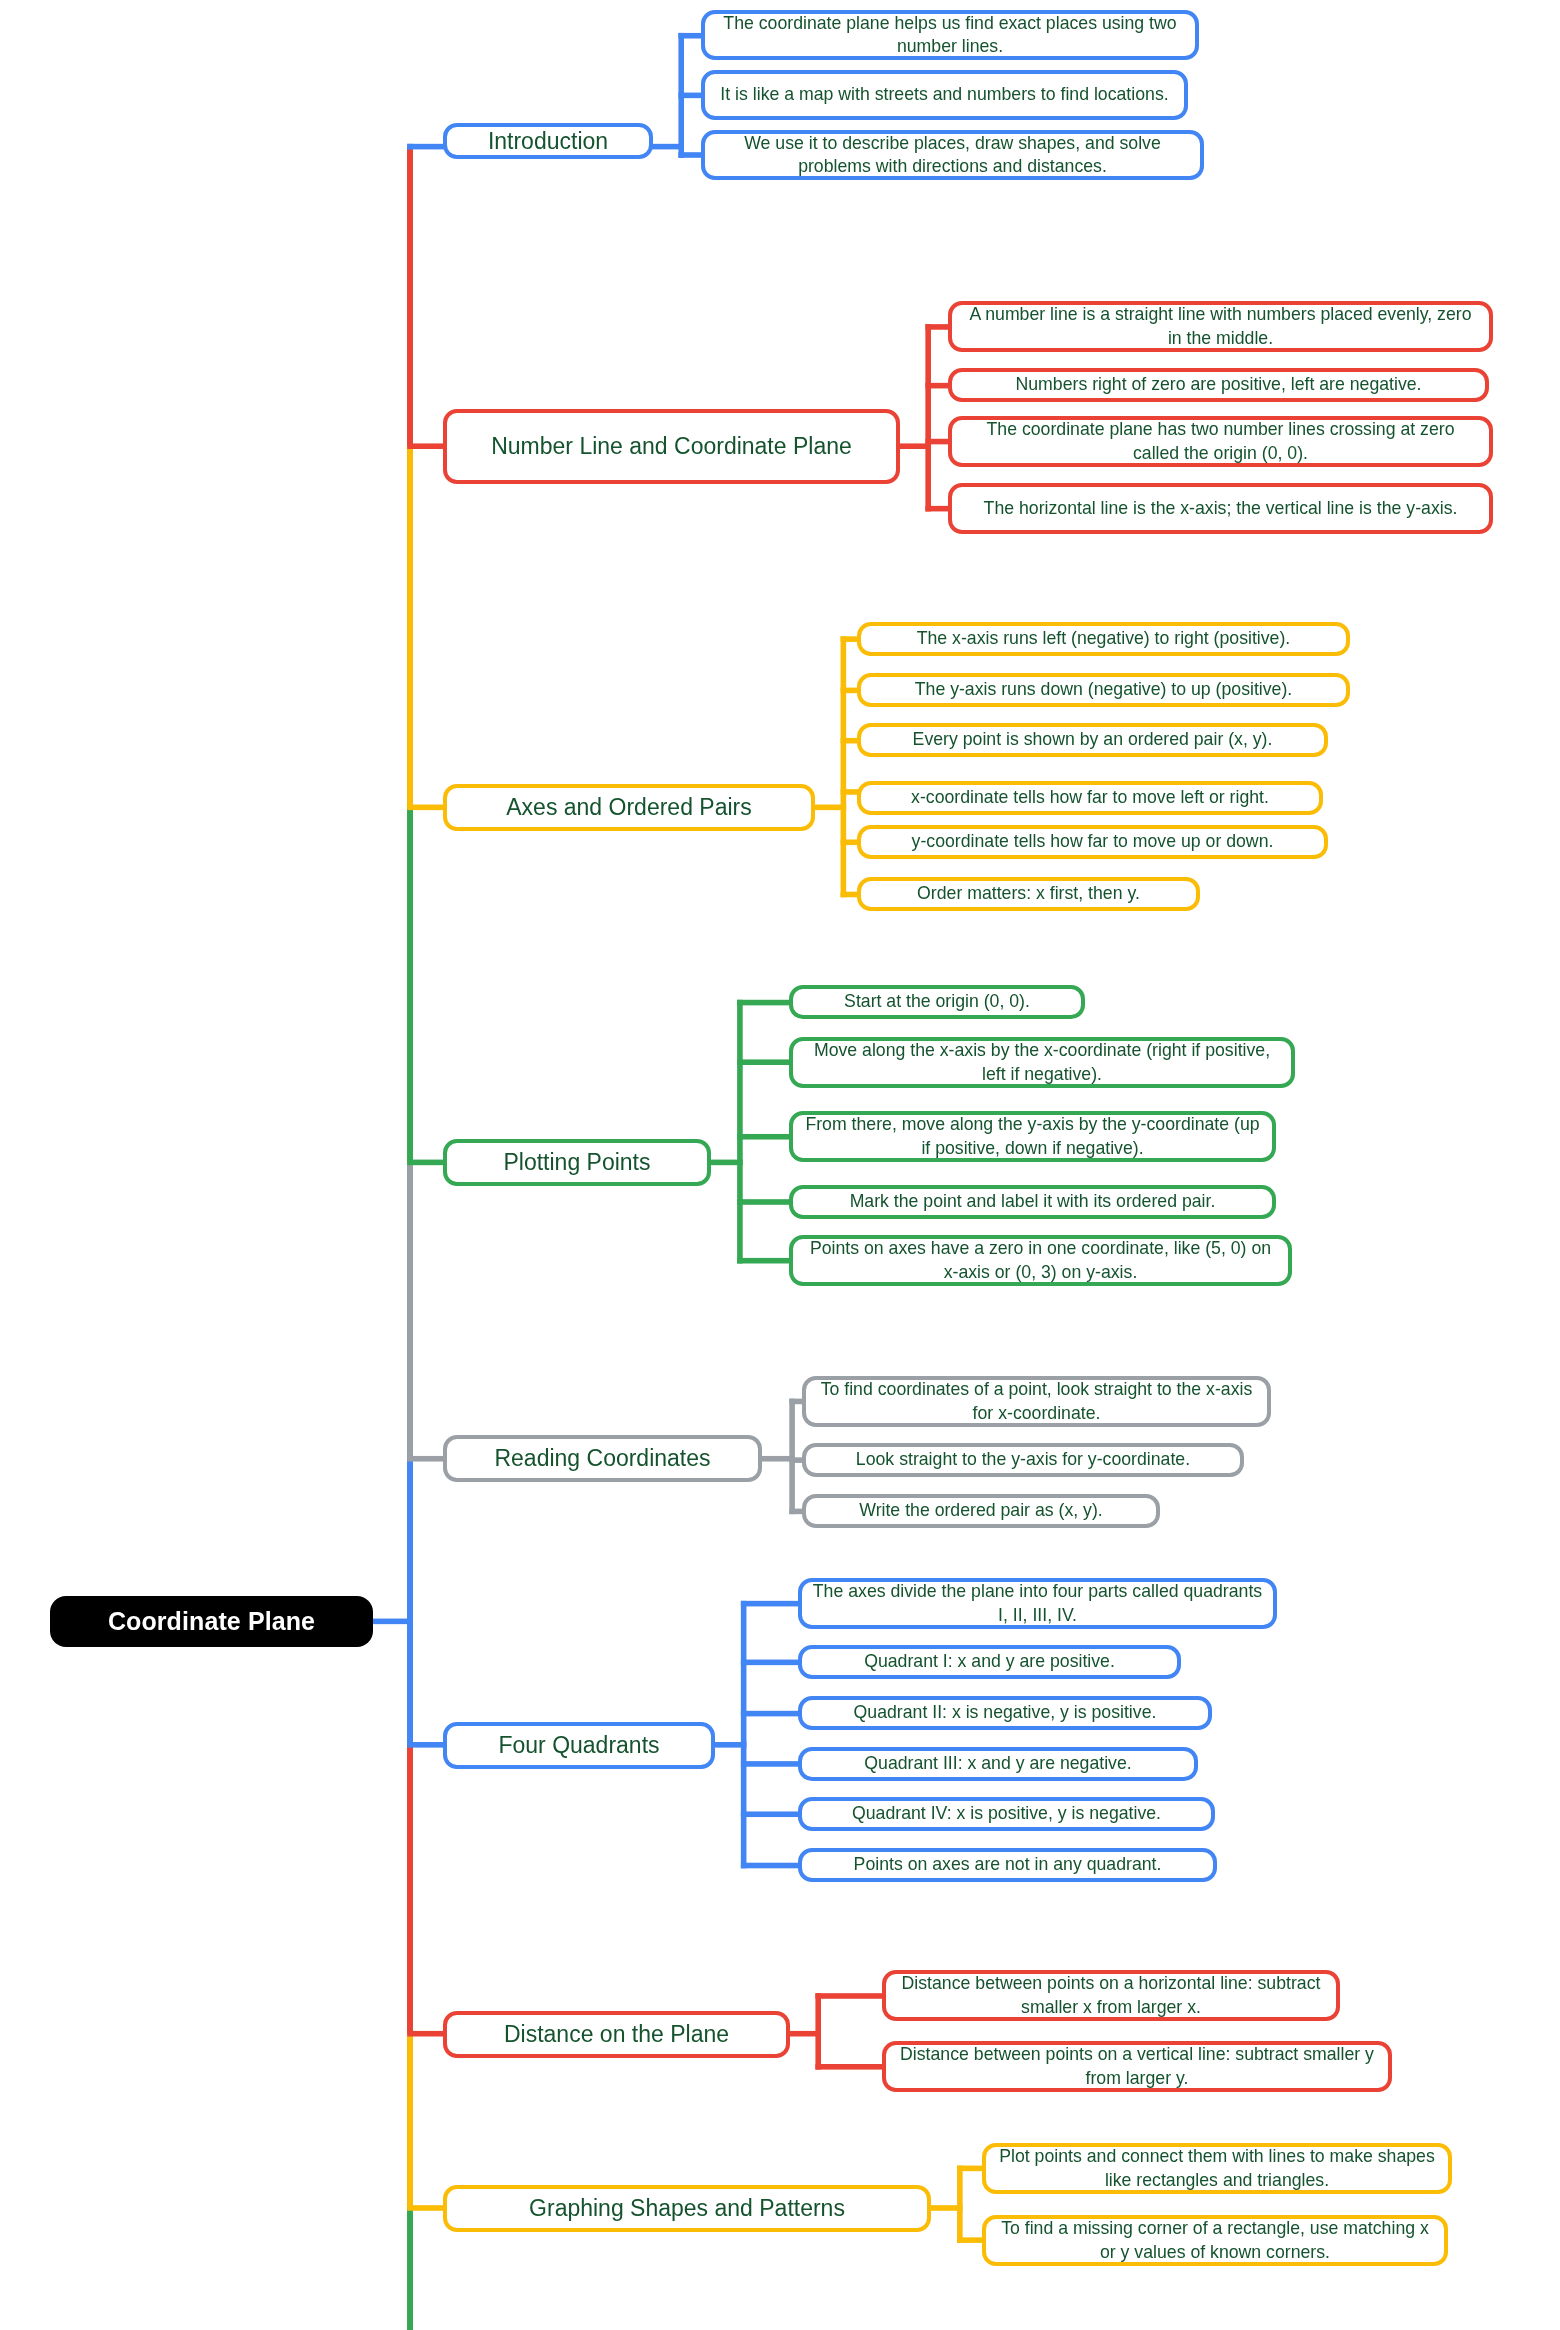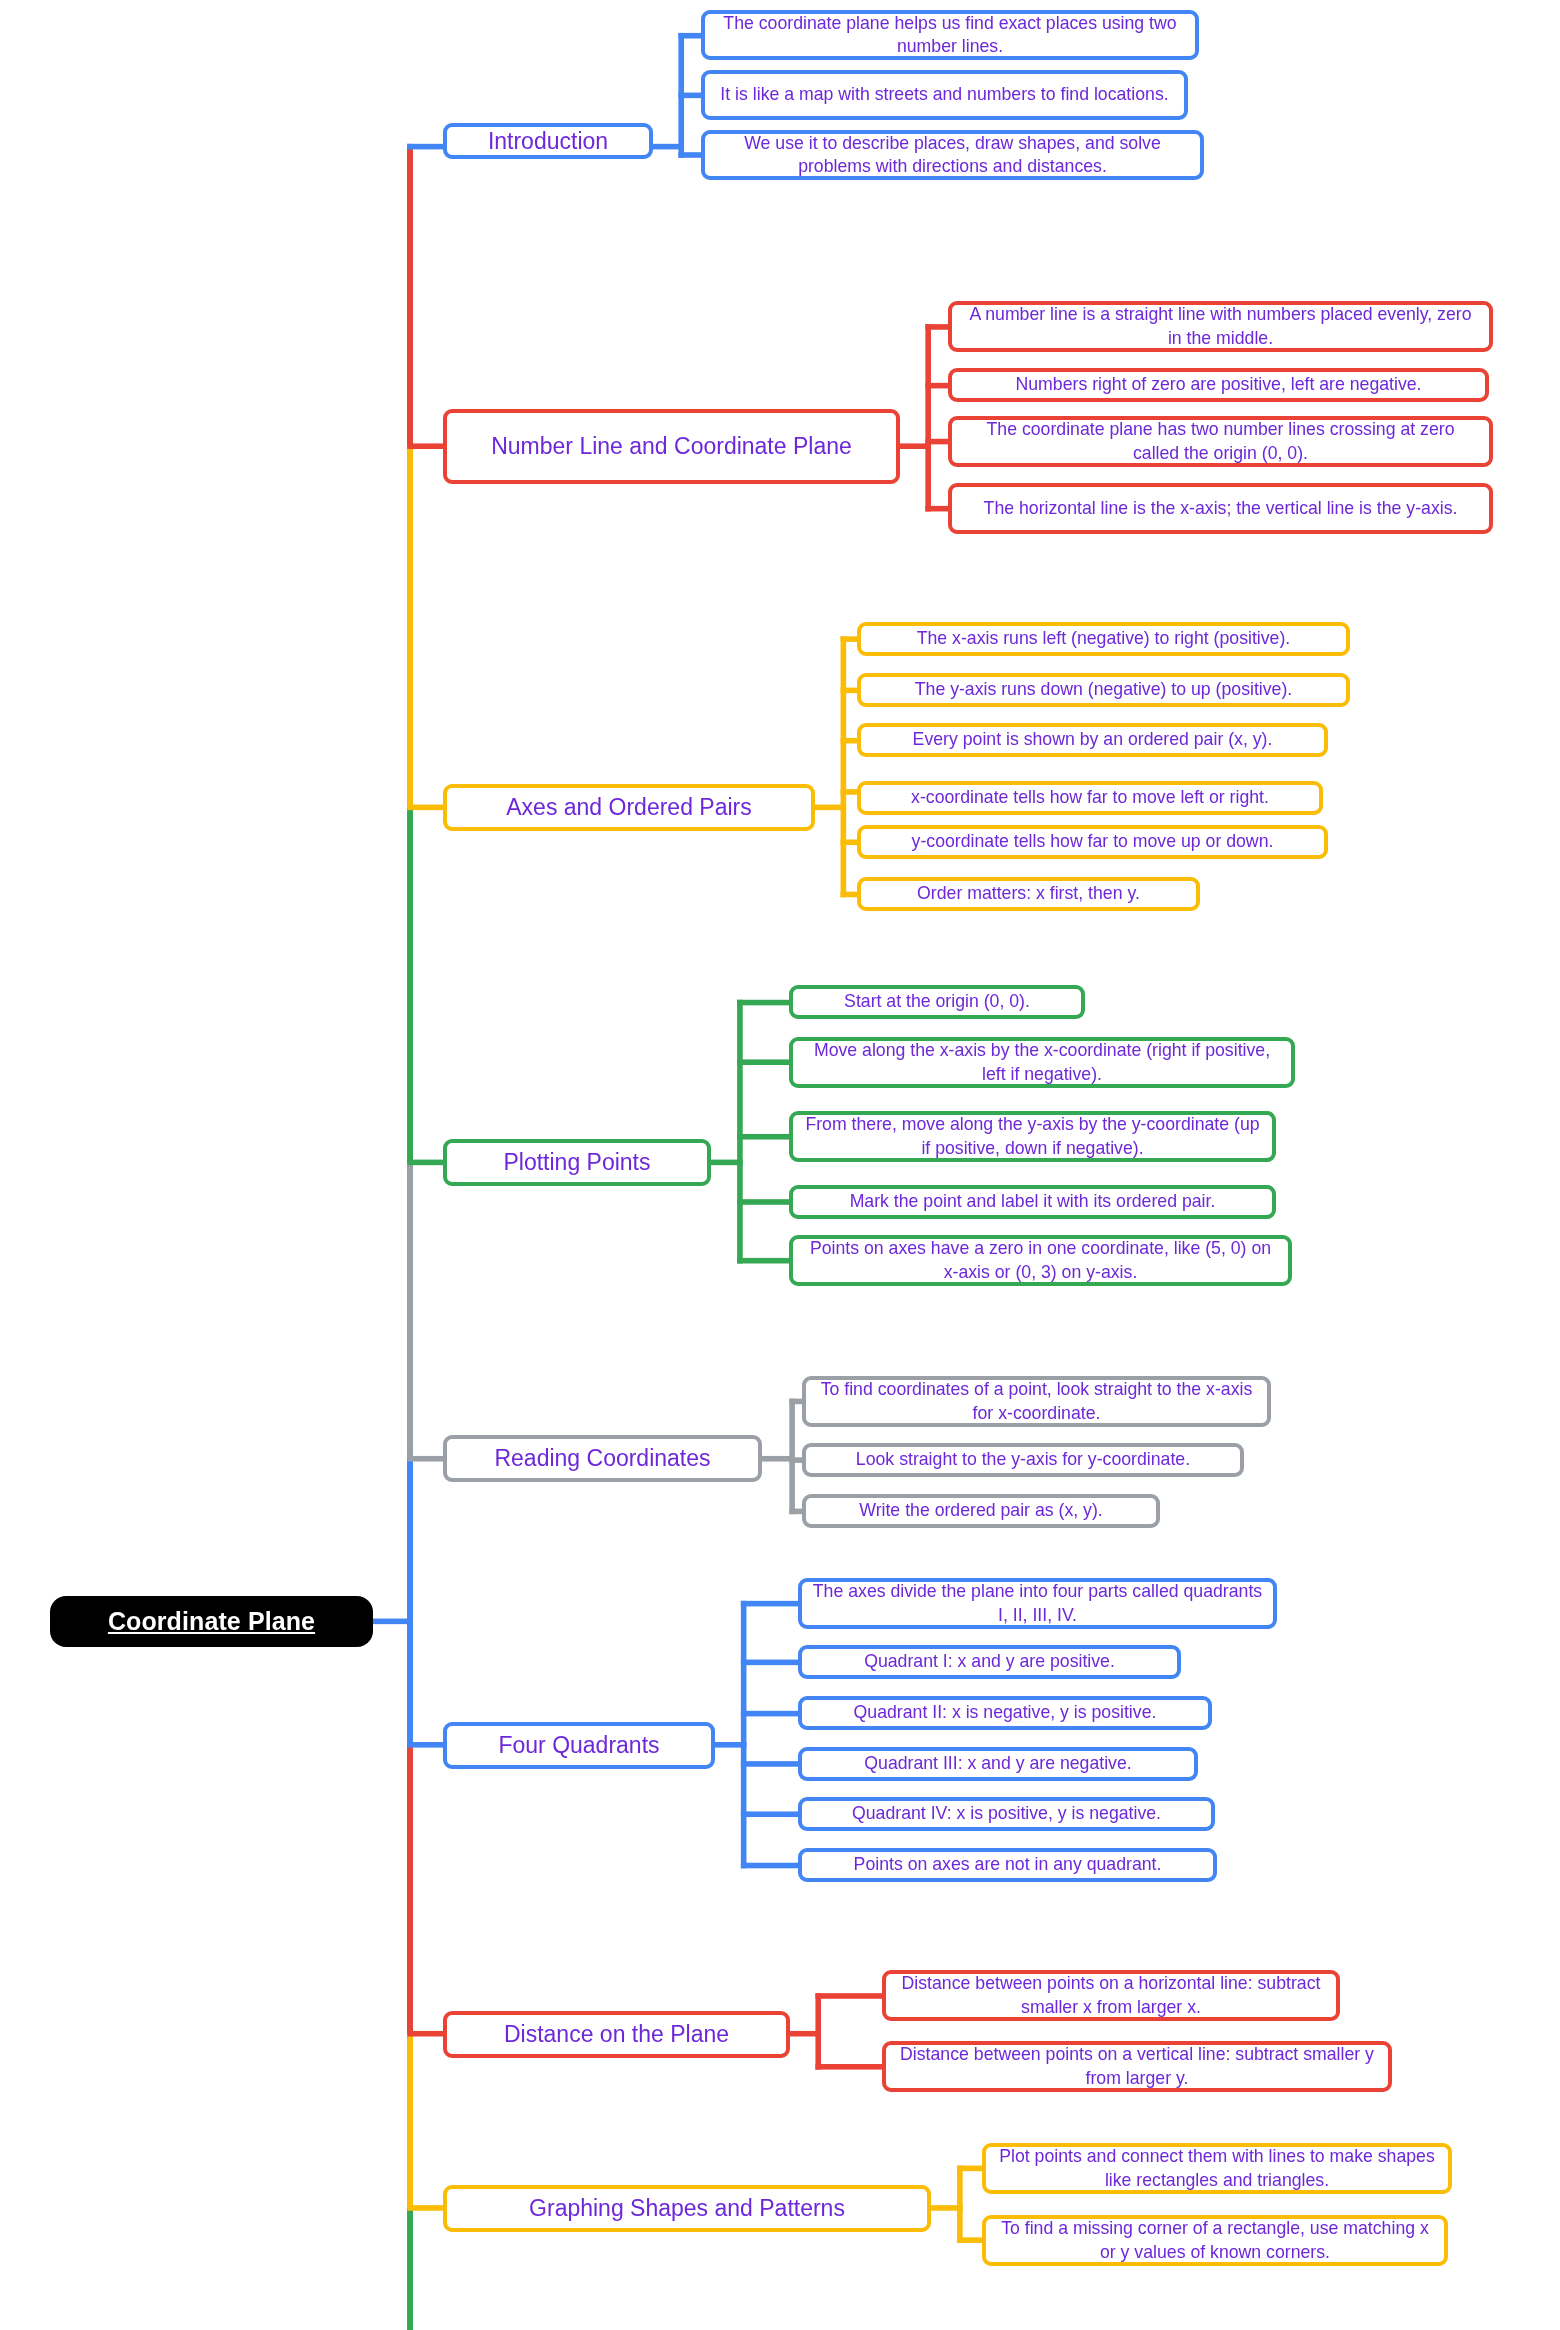--- a/index.html
+++ b/index.html
@@ -6,27 +6,27 @@
   body{
     font-family:"Liberation Sans","DejaVu Sans",sans-serif;
     width:1560px;height:3259px;position:relative;overflow:hidden;
     -webkit-font-smoothing:antialiased;
   }
   #map{position:absolute;left:0;top:0;width:1560px;height:3259px;}
   svg.wires{position:absolute;left:0;top:0;width:1560px;height:3259px;pointer-events:none;}
 
   .node{
     position:absolute;box-sizing:border-box;
-    background:#ffffff;border-style:solid;border-width:4.2px;border-radius:9px;
+    background:#ffffff;border-style:solid;border-width:4.2px;border-radius:14px;
     display:flex;align-items:center;justify-content:center;text-align:center;
-    color:#6d28d9;line-height:1.32;padding:4.7px 9.3px;
+    color:#14532d;line-height:1.32;padding:4.7px 9.3px;
   }
   .root{
     background:#000000;border:none;border-radius:16px;color:#ffffff;
-    font-weight:bold;font-size:25px;letter-spacing:0.1px;text-decoration:underline;
+    font-weight:bold;font-size:25px;letter-spacing:0.1px;
   }
   .branch{font-size:23px;}
   .leaf{font-size:17.7px;}
 </style>
 </head>
 <body>
 
 <div id="map">
   <svg class="wires" id="wires" xmlns="http://www.w3.org/2000/svg" viewBox="0 0 3348 6993" width="1560" height="3259">
       <rect x="798" y="3473" width="88" height="12" fill="#4285F4"></rect>

